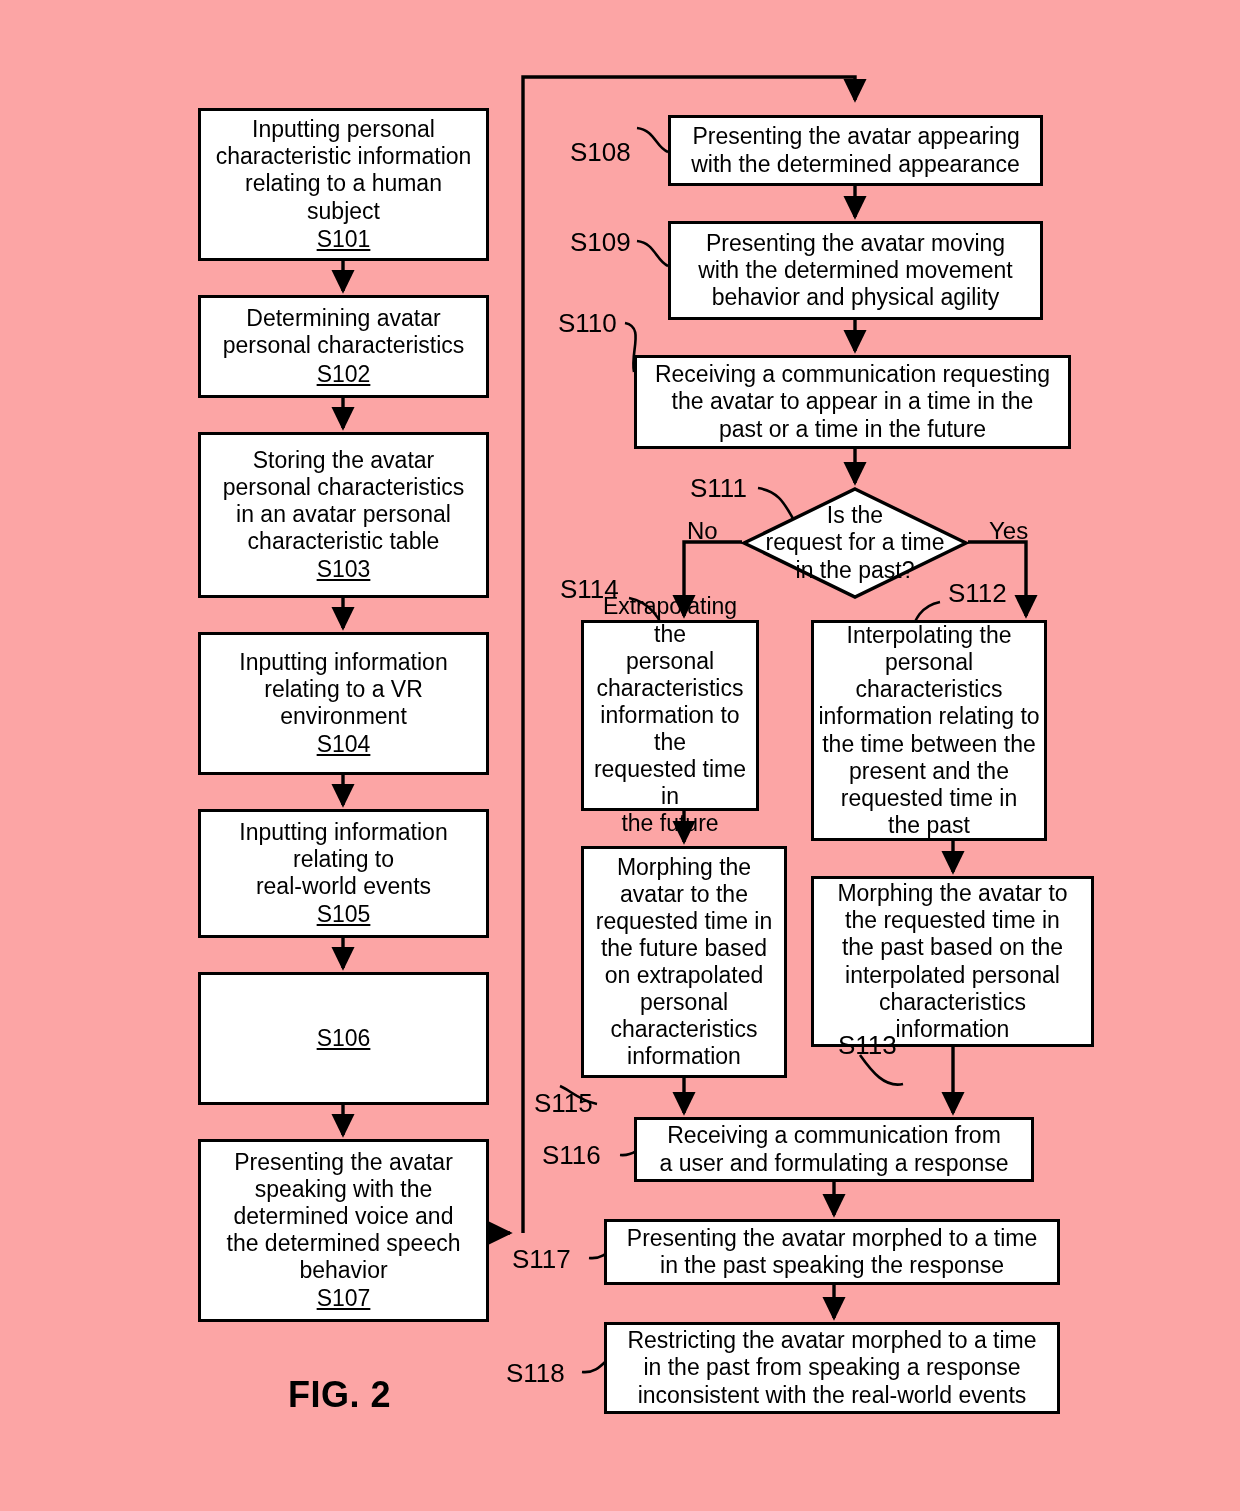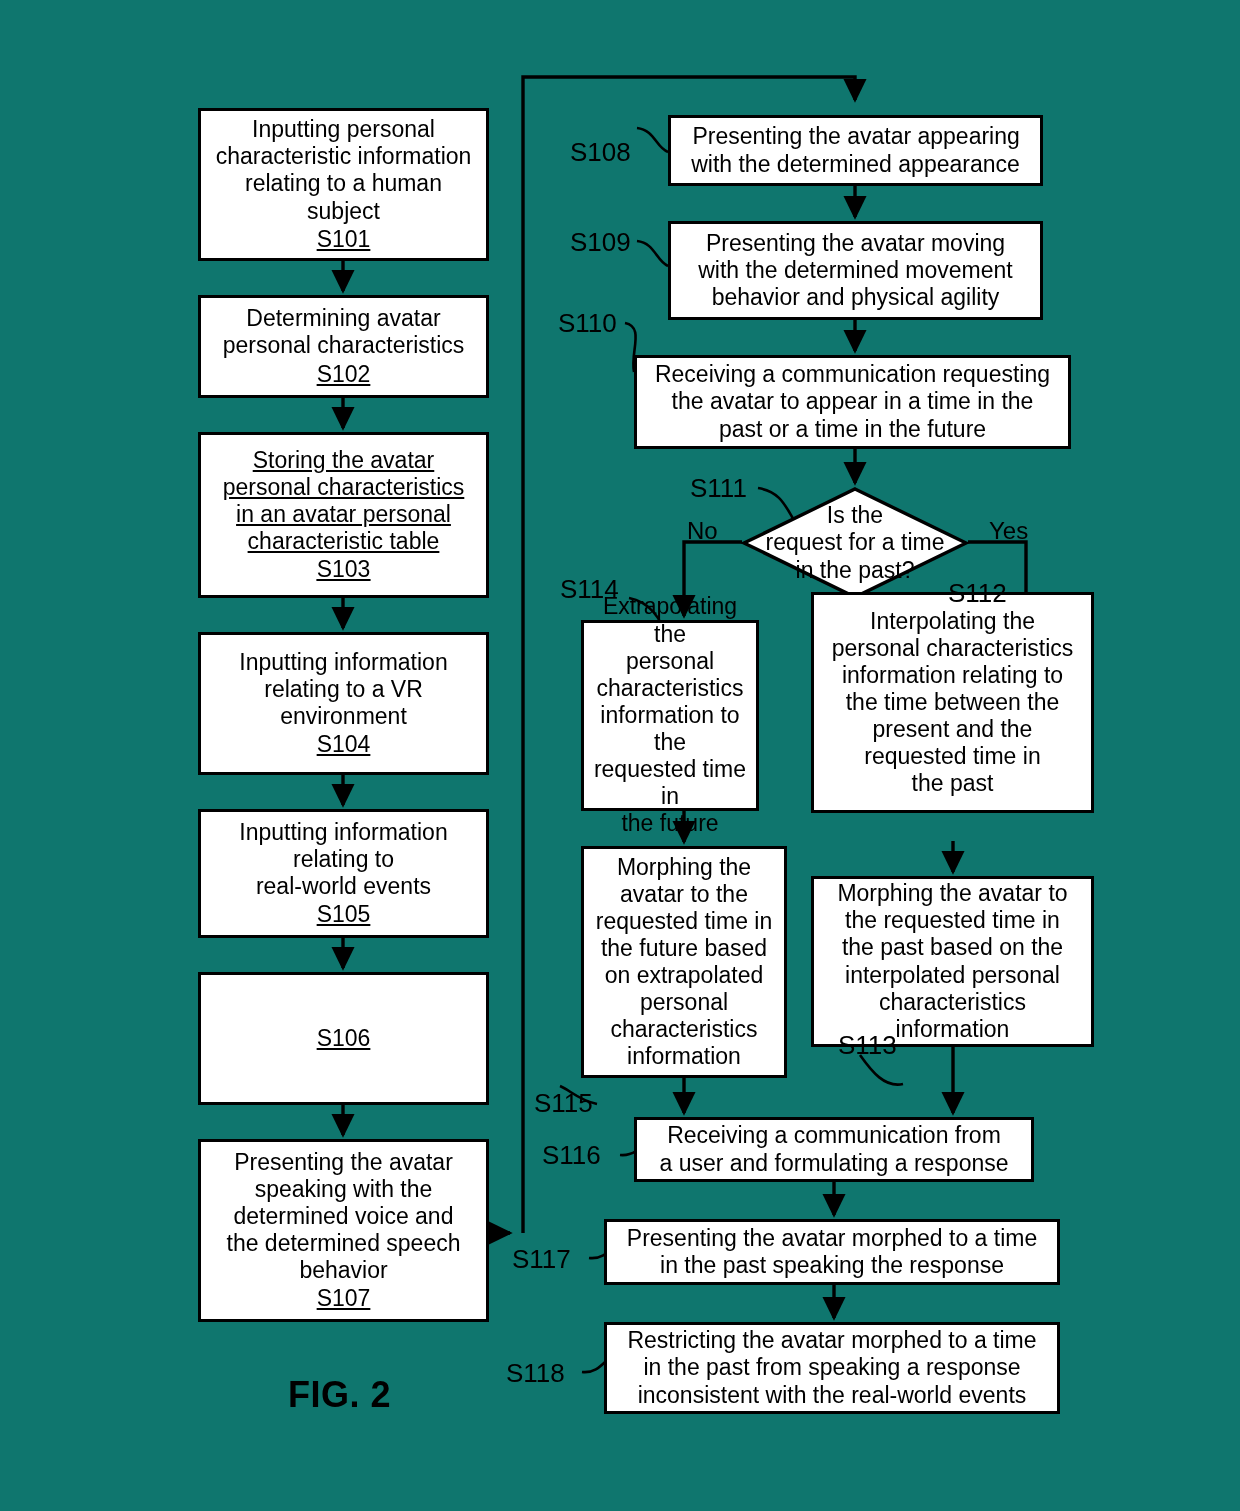--- a/index.html
+++ b/index.html
@@ -5,21 +5,21 @@
 <style>
   html, body {
     margin: 0;
     padding: 0;
     background: #ffffff;
   }
   #figure-root {
     position: relative;
     width: 1240px;
     height: 1511px;
-    background: #0f766e;
+    background: #fca5a5;
     font-family: "Liberation Sans", sans-serif;
     color: #000000;
     overflow: hidden;
   }
   
   .node {
     position: absolute;
     box-sizing: border-box;
     border: 3px solid #000000;
     background: #ffffff;
@@ -176,21 +176,21 @@
   </div>
 
   <div class="node" style="left:198px; top:295px; width:291px; height:103px;">
     <span>
       <span class="node-text">Determining avatar
 personal characteristics</span>
       <span class="step-id">S102</span>
     </span>
   </div>
 
-  <div class="node" style="left:198px; top:432px; width:291px; height:166px;text-decoration:underline;">
+  <div class="node" style="left:198px; top:432px; width:291px; height:166px;">
     <span>
       <span class="node-text">Storing the avatar
 personal characteristics
 in an avatar personal
 characteristic table</span>
       <span class="step-id">S103</span>
     </span>
   </div>
 
   <div class="node" style="left:198px; top:632px; width:291px; height:143px;">
@@ -256,21 +256,21 @@
 
   <div class="node" style="left:581px; top:620px; width:178px; height:191px;">
     <span class="node-text">Extrapolating the
 personal
 characteristics
 information to the
 requested time in
 the future</span>
   </div>
 
-  <div class="node" style="left:811px; top:592px; width:283px; height:221px;">
+  <div class="node" style="left:811px; top:620px; width:236px; height:221px;">
     <span class="node-text">Interpolating the
 personal characteristics
 information relating to
 the time between the
 present and the
 requested time in
 the past</span>
   </div>
 
   <div class="node" style="left:581px; top:846px; width:206px; height:232px;">

